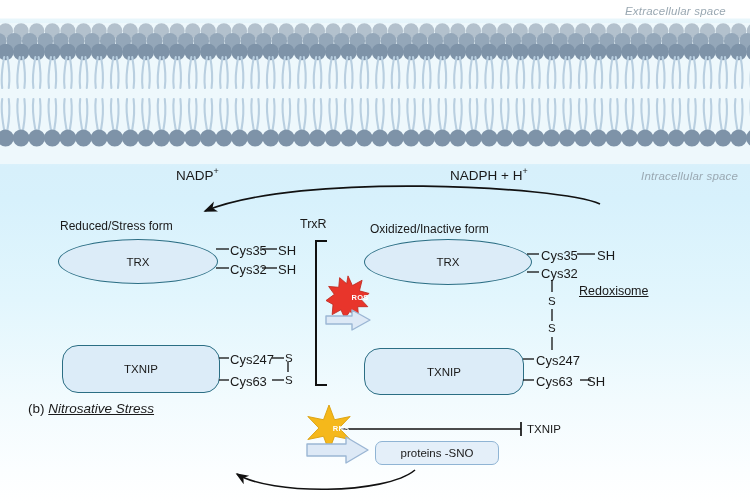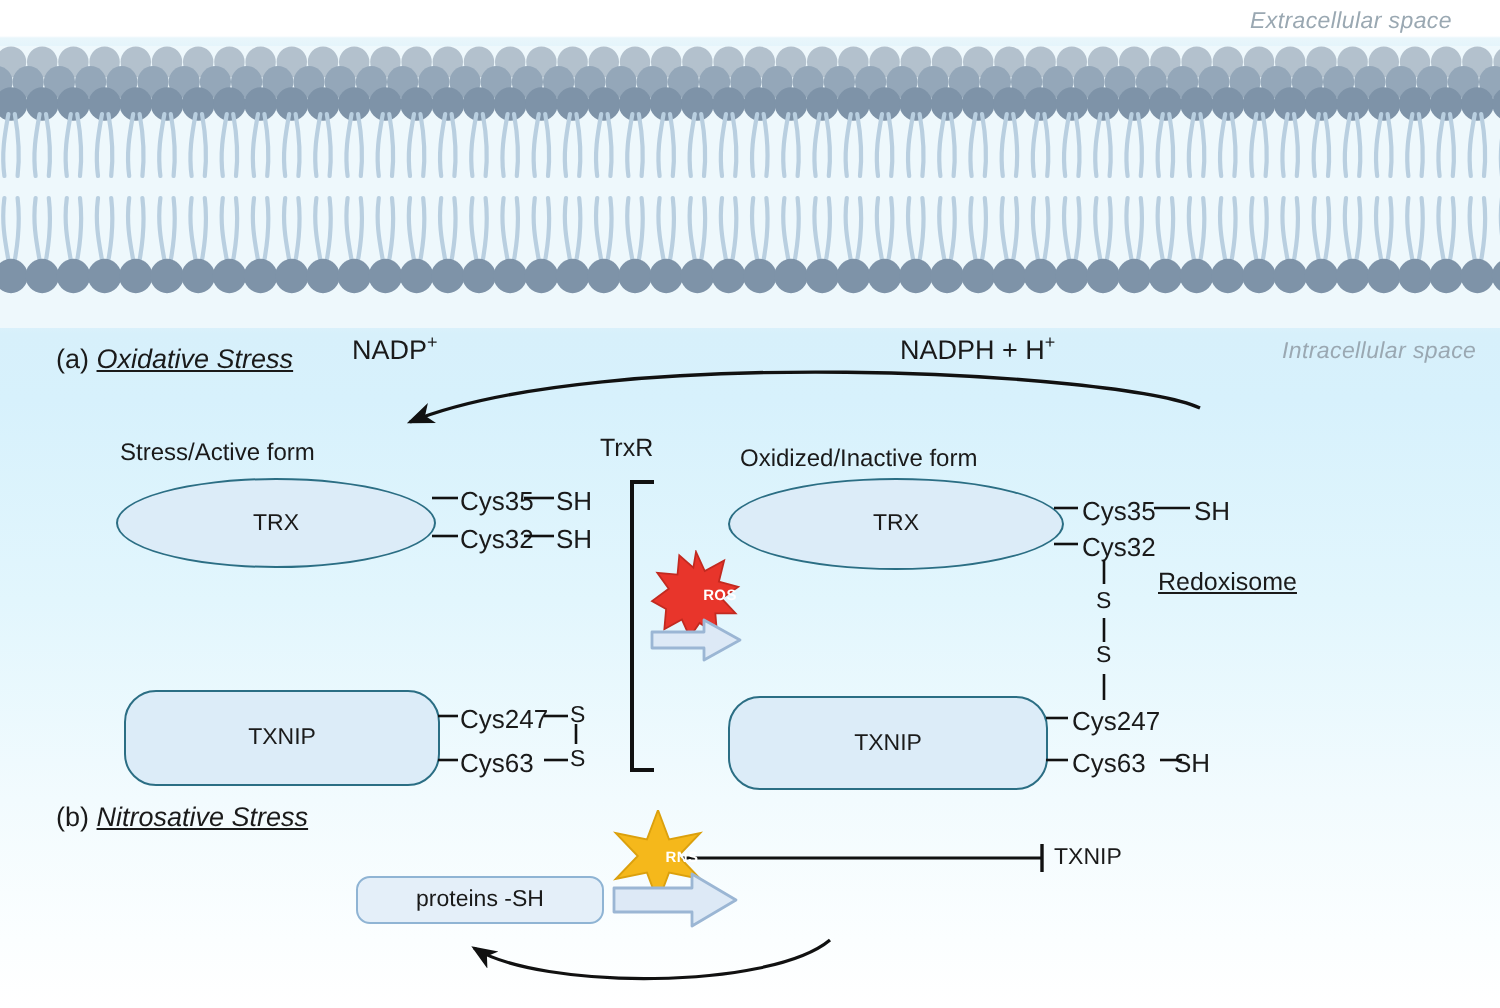--- a/index.html
+++ b/index.html
@@ -455,34 +455,30 @@
         <ellipse cx="691.9" cy="115" rx="8.4" ry="8.568000000000001" fill="#7e93a8"></ellipse>
         <ellipse cx="707.5" cy="115" rx="8.4" ry="8.568000000000001" fill="#7e93a8"></ellipse>
         <ellipse cx="723.1" cy="115" rx="8.4" ry="8.568000000000001" fill="#7e93a8"></ellipse>
         <ellipse cx="738.6999999999999" cy="115" rx="8.4" ry="8.568000000000001" fill="#7e93a8"></ellipse>
         <ellipse cx="754.3" cy="115" rx="8.4" ry="8.568000000000001" fill="#7e93a8"></ellipse>
         <ellipse cx="769.9" cy="115" rx="8.4" ry="8.568000000000001" fill="#7e93a8"></ellipse>
         <ellipse cx="785.5" cy="115" rx="8.4" ry="8.568000000000001" fill="#7e93a8"></ellipse>
       </g>
   </svg>
 
-  <div class="txt section-head" style="left:28px; top:172px;">
-    <span>(a)</span>
-    <i>Oxidative Stress</i>
-  </div>
 
   <div class="txt cofactor" style="left:176px; top:166px;">
     <span>NADP</span><sup>+</sup>
   </div>
   <div class="txt cofactor" style="left:450px; top:166px;">
     <span>NADPH + H</span><sup>+</sup>
   </div>
   <div class="txt enz-label" style="left:300px; top:188px;">TrxR</div>
 
-  <div class="txt form-label" style="left:60px; top:219px;">Stress/Active form</div>
+  <div class="txt form-label" style="left:60px; top:219px;">Reduced/Stress form</div>
   <div class="txt form-label" style="left:370px; top:222px;">Oxidized/Inactive form</div>
 
   <div class="prot-ellipse" style="left:58px; top:239px; width:160px; height:45px;">
     <span>TRX</span>
   </div>
   <div class="txt cys-label" style="left:230px; top:243px;">Cys35</div>
   <div class="txt cys-label" style="left:278px; top:243px;">SH</div>
   <div class="txt cys-label" style="left:230px; top:262px;">Cys32</div>
   <div class="txt cys-label" style="left:278px; top:262px;">SH</div>
 
@@ -518,22 +514,22 @@
       <polygon points="50,2 60,24 82,12 76,36 98,42 79,55 95,72 72,72 74,96 54,83 43,99 34,79 14,90 16,67 0,58 19,44 6,26 29,28 31,6 47,20" fill="#e8352b" stroke="#c22a20" stroke-width="2"></polygon>
     </svg>
     <span>ROS</span>
   </div>
 
   <div class="txt section-head" style="left:28px; top:401px;">
     <span>(b)</span>
     <i>Nitrosative Stress</i>
   </div>
 
-  <div class="pill-box" style="left:178px; top:438px; width:124px; height:24px;">
-    <span>proteins -SH</span>
+  <div class="pill-box" style="left:375px; top:441px; width:124px; height:24px;">
+    <span>proteins -SNO</span>
   </div>
 
   <div class="txt txnip-inhib" style="left:527px; top:423px;">TXNIP</div>
   <div class="txt enz-label" style="left:307px; top:474px;">TRX</div>
 
   <div class="burst" id="rns-burst" style="left:306px; top:405px; width:46px; height:46px;">
     <svg viewBox="0 0 100 100" style="position:absolute;left:0;top:0;width:100%;height:100%;">
       <polygon points="50,0 62,32 96,25 72,50 96,75 62,68 50,100 38,68 4,75 28,50 4,25 38,32" fill="#f5b81b" stroke="#dba00d" stroke-width="2"></polygon>
     </svg>
     <span style="margin-top:1px;">RNS</span>

